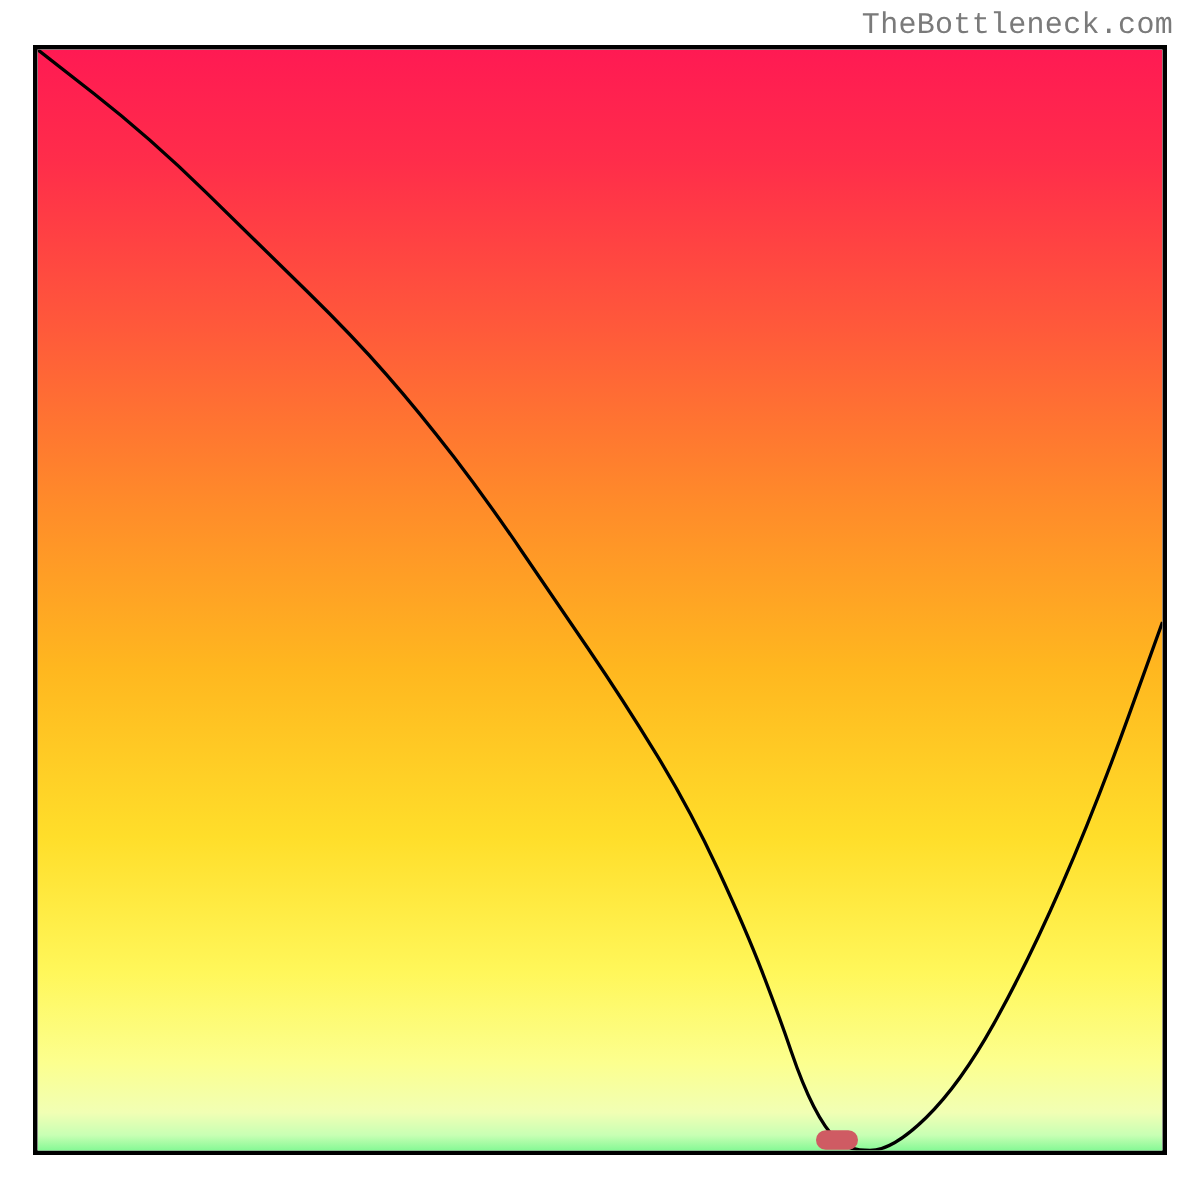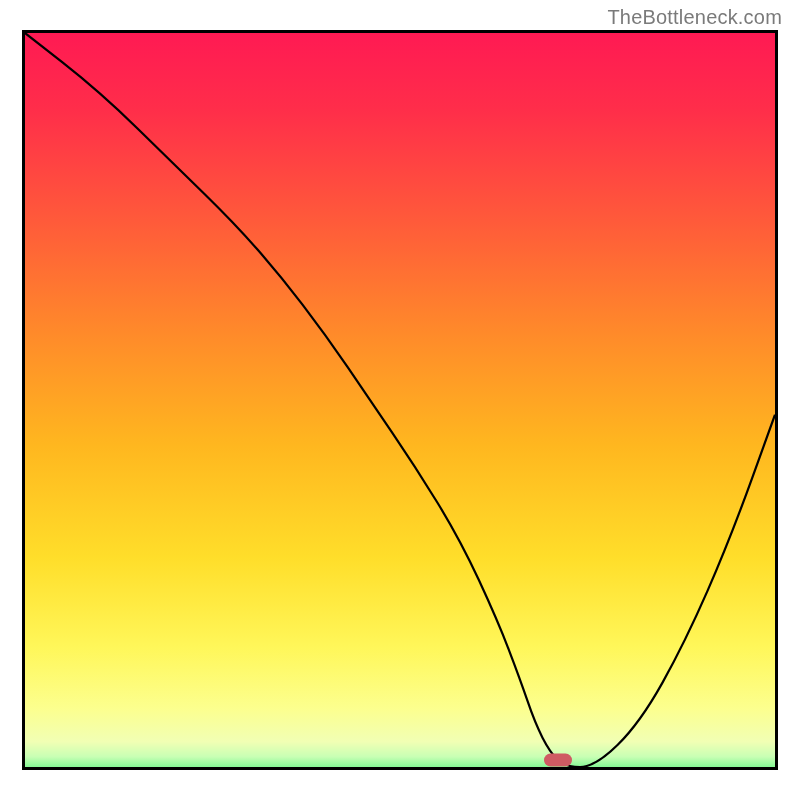--- a/index.html
+++ b/index.html
@@ -9,20 +9,21 @@
     height: 800px;
     background: #ffffff;
     overflow: hidden;
     font-family: Arial, Helvetica, sans-serif;
   }
   .frame {
     position: relative;
     width: 800px;
     height: 664px;
     box-sizing: border-box;
+    font-family: Liberation Mono, monospace;
   }
   .watermark {
     position: absolute;
     top: 6px;
     right: 18px;
     color: #7a7a7a;
     font-size: 20px;
     font-weight: 500;
     letter-spacing: 0.2px;
     z-index: 5;

